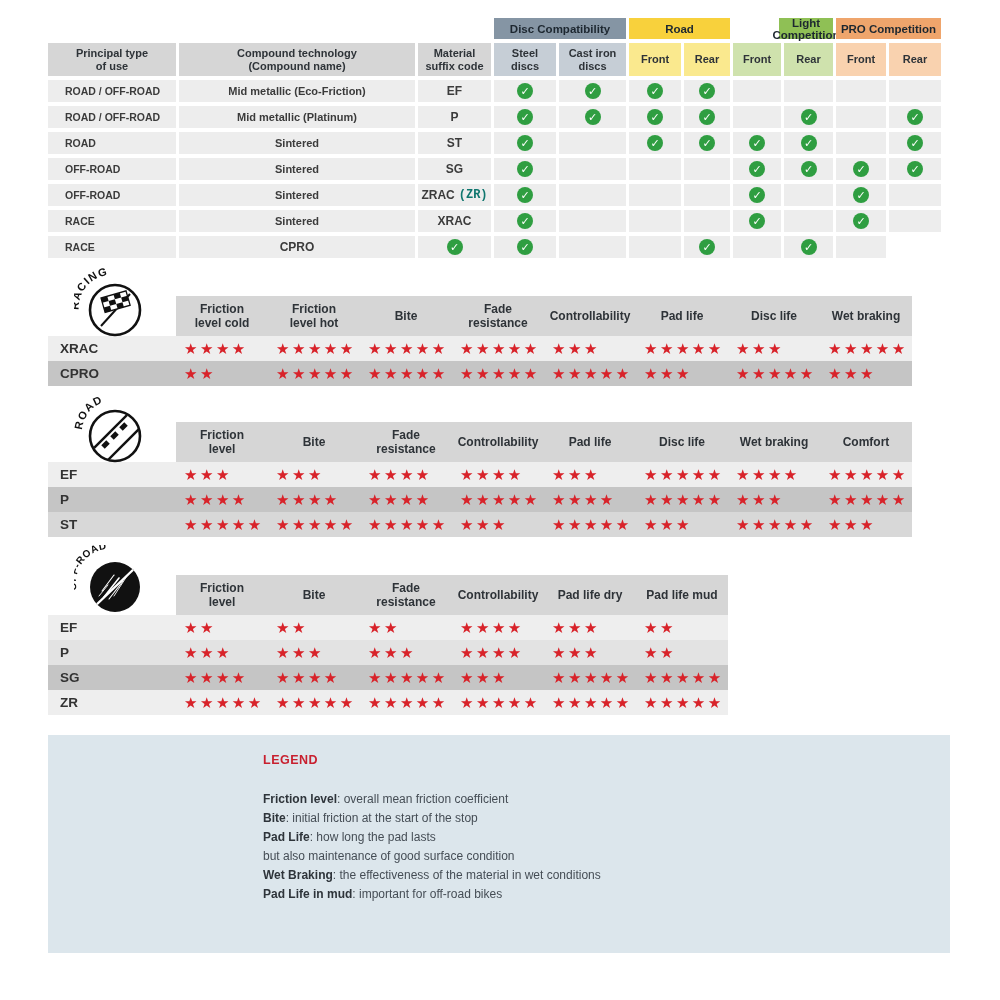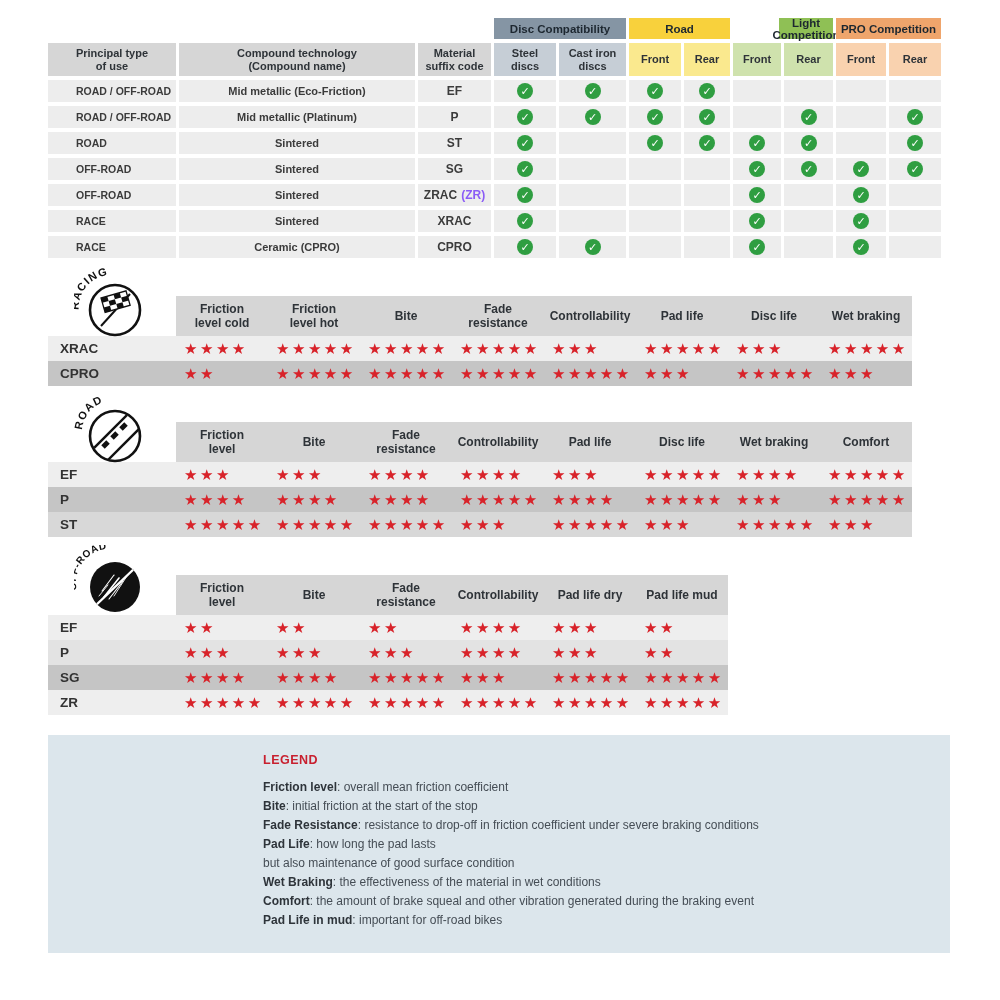--- a/index.html
+++ b/index.html
@@ -15,24 +15,24 @@
   .ghead.disc { background:#8595a4; }
   .ghead.road { background:#f8d13c; }
   .ghead.light { background:#8fc055; }
   .ghead.pro  { background:#efa56c; }
   .chead { height:33px; background:#d6d6d6; font-size:11px; font-weight:bold; color:#2e3338; white-space:pre-line; line-height:1.15; }
   .chead.disc-sub { background:#c6ced6; }
   .chead.road-sub { background:#fae98e; }
   .chead.light-sub { background:#cfe2ad; }
   .chead.pro-sub  { background:#f9d2af; }
   .drow-cell { height:22px; background:#ededed; font-size:11px; font-weight:bold; color:#3b3b3b; }
-  .drow-cell.use { justify-content:flex-start; padding-left:28px; font-size:10.5px; }
+  .drow-cell.use { justify-content:flex-start; padding-left:17px; font-size:10.5px; }
   .drow-cell.tech { font-size:11px; }
   .drow-cell.code { font-size:12px; }
-  .code-note { color:#8b5cf6; margin-left:4px; }
+  .code-note { color:#0f766e; margin-left:4px;font-family:Liberation Mono, monospace; }
   .check { width:16px; height:16px; border-radius:50%; background:#2f9e41; color:#fff; font-size:11px; font-weight:bold;
            display:flex; align-items:center; justify-content:center; font-family:"DejaVu Sans", sans-serif; }
 
   
   .rating-section { position:relative; }
   .sec-racing { margin-top:12px; }
   .sec-road, .sec-offroad { margin-top:10px; }
   .icon-wrap { position:absolute; left:26px; top:-2px; }
   .rating-grid { display:grid; padding-top:26px; }
   .sec-offroad .rating-grid { padding-top:28px; }
@@ -41,21 +41,21 @@
   .rlabel { height:25px; justify-content:flex-start; padding-left:12px; font-size:13.5px; font-weight:bold; color:#333; }
   .rcell { height:25px; justify-content:flex-start; padding-left:8px; }
   .shade-light    { background:#eeeeee; }
   .shade-midlight { background:#e3e3e3; }
   .shade-mid      { background:#d8d8d8; }
   .shade-dark     { background:#c5c5c5; }
   .stars { color:#d8232a; font-size:15px; letter-spacing:2.5px; font-family:"DejaVu Sans", sans-serif; line-height:1; padding-top:1px; }
 
   
   .legend-panel { margin-top:20px; width:902px; height:218px; background:#dce6ec; padding:16px 20px 0 215px; }
-  .legend-title { font-size:12.5px; font-weight:bold; color:#c8202f; letter-spacing:0.5px; margin-bottom:8px; line-height:19px; }
+  .legend-title { font-size:12.5px; font-weight:bold; color:#c8202f; letter-spacing:0.5px; margin-bottom:20px; line-height:19px; }
   .legend-line { font-size:12px; color:#454d55; line-height:19px; }
   .legend-line b { color:#2e343a; }
 
   svg text { font-family:"Liberation Sans", sans-serif; }
 </style>
 </head>
 <body>
 
 <div class="page">
   <section>
@@ -195,21 +195,20 @@
         <div class="cell drow-cell check-cell"></div>
         <div class="cell drow-cell check-cell">
           <span class="check">✓</span>
         </div>
         <div class="cell drow-cell check-cell"></div>
         <div class="cell drow-cell check-cell">
           <span class="check">✓</span>
         </div>
         <div class="cell drow-cell check-cell"></div>
         <div class="cell drow-cell use">RACE</div>
-        <div class="cell drow-cell tech">Ceramic (CPRO)</div>
         <div class="cell drow-cell code">CPRO</div>
         <div class="cell drow-cell check-cell">
           <span class="check">✓</span>
         </div>
         <div class="cell drow-cell check-cell">
           <span class="check">✓</span>
         </div>
         <div class="cell drow-cell check-cell"></div>
         <div class="cell drow-cell check-cell"></div>
         <div class="cell drow-cell check-cell">
@@ -531,21 +530,19 @@
           </div>
         </div>
       </section>
     </div>
 
   <section class="legend-panel">
     <div class="legend-title">LEGEND</div>
     <div id="legend-items">
         <p class="legend-line"><b>Friction level</b>: overall mean friction coefficient</p>
         <p class="legend-line"><b>Bite</b>: initial friction at the start of the stop</p>
-        <p class="legend-line"><b>Fade Resistance</b>: resistance to drop-off in friction coefficient under severe braking conditions</p>
         <p class="legend-line"><b>Pad Life</b>: how long the pad lasts</p>
         <p class="legend-line">but also maintenance of good surface condition</p>
         <p class="legend-line"><b>Wet Braking</b>: the effectiveness of the material in wet conditions</p>
-        <p class="legend-line"><b>Comfort</b>: the amount of brake squeal and other vibration generated during the braking event</p>
         <p class="legend-line"><b>Pad Life in mud</b>: important for off-road bikes</p>
       </div>
   </section>
 </div>
 
 </body></html>

